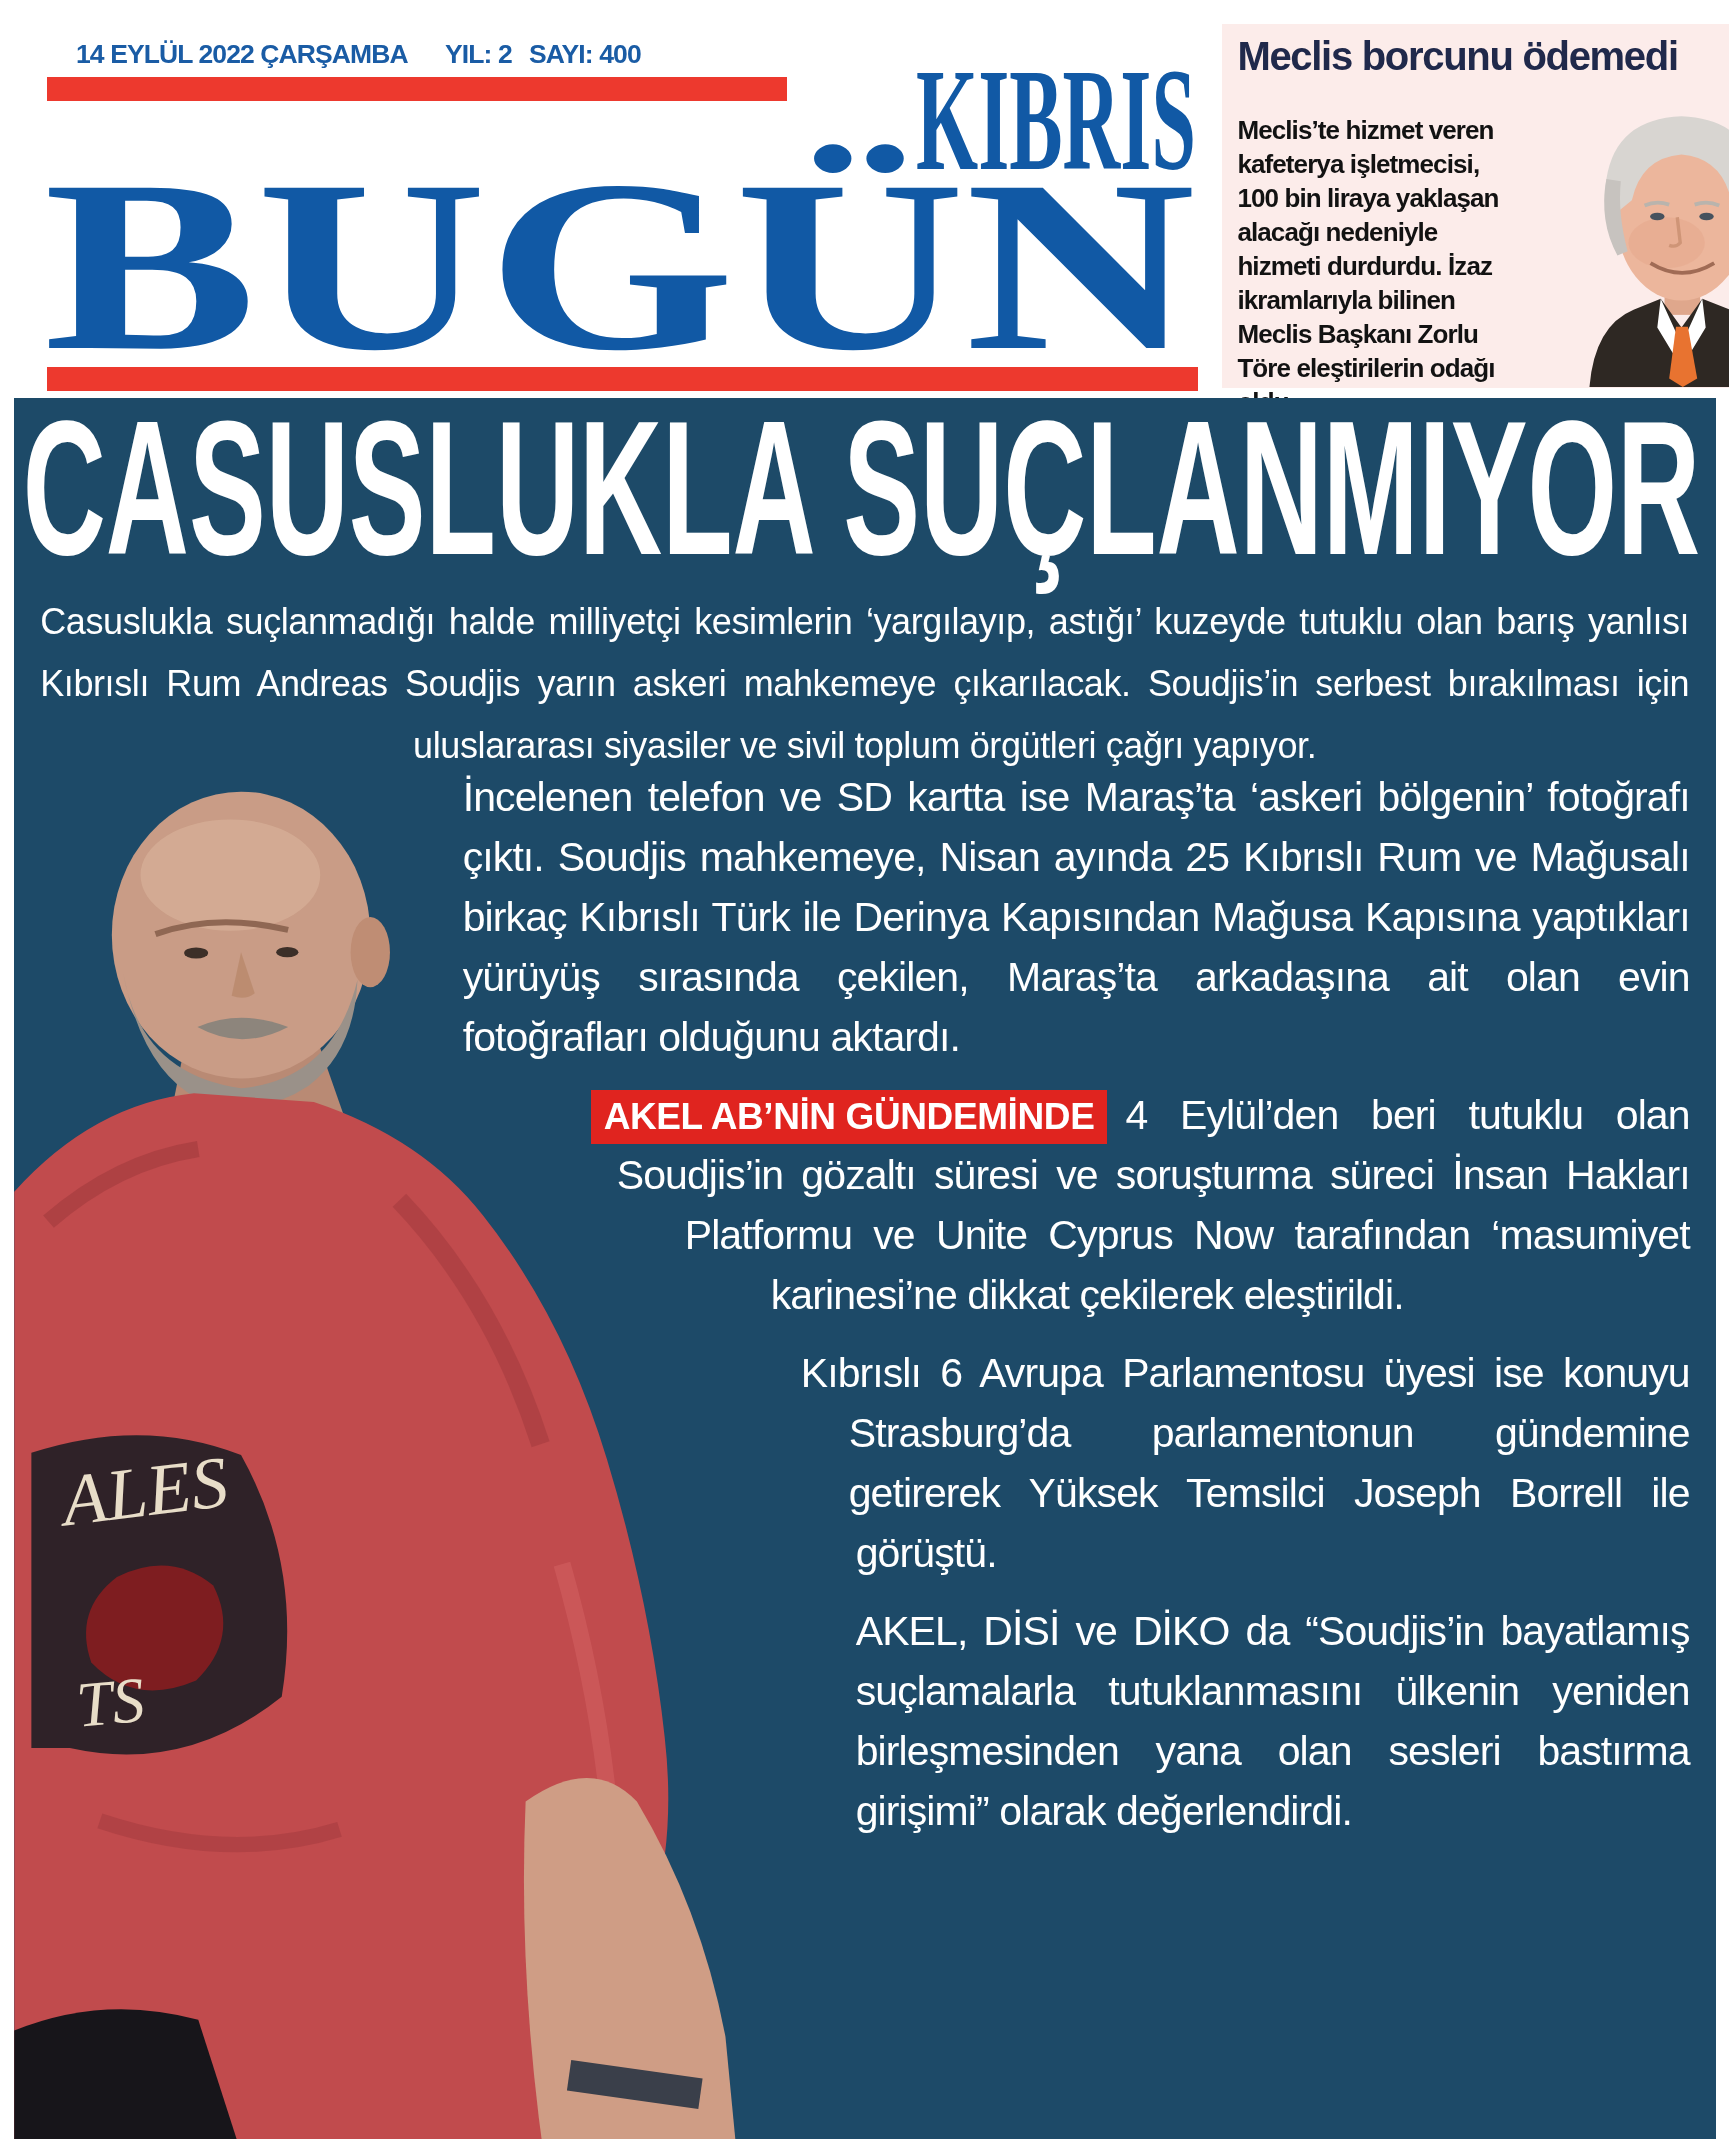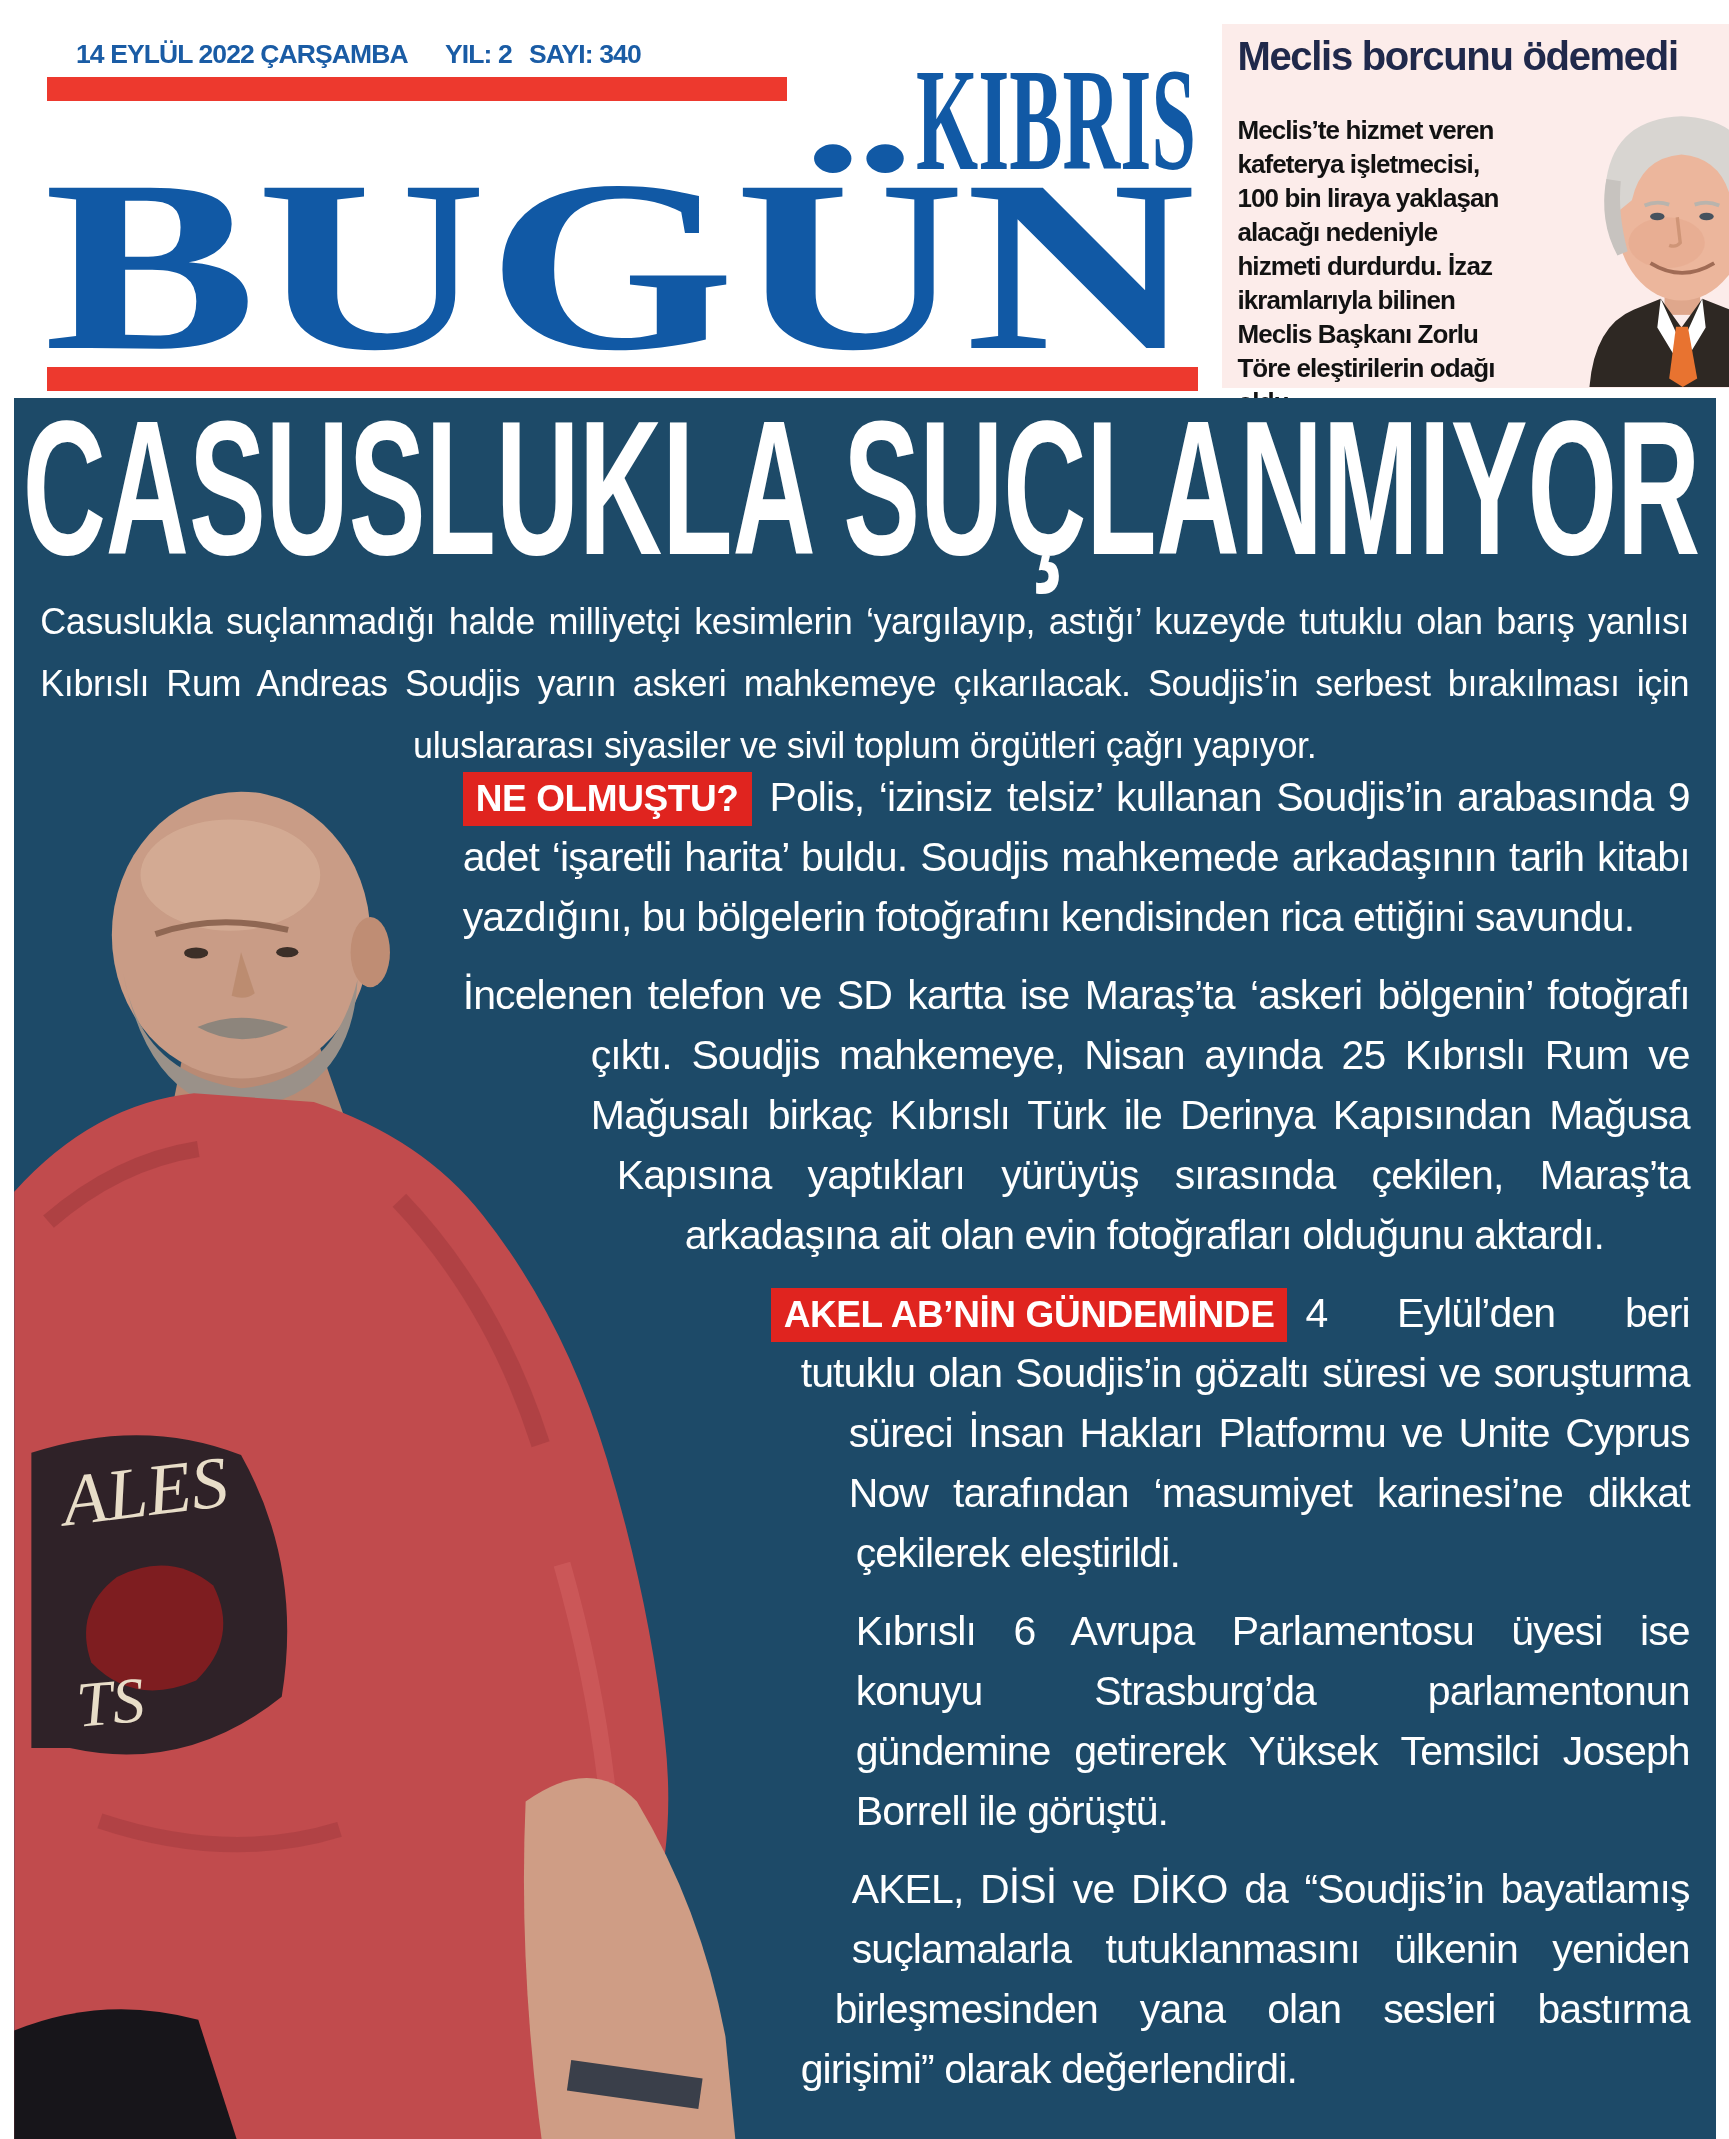--- a/index.html
+++ b/index.html
@@ -45,21 +45,21 @@
              font-size:37px;line-height:1.0;padding:7.7px 13px 9.4px 13px;margin-right:18px;
              letter-spacing:-0.4px;white-space:nowrap;}
 </style>
 </head>
 <body>
 
 <div id="page">
 
   <span class="date-item" id="date">14 EYLÜL 2022 ÇARŞAMBA</span>
   <span class="date-item" id="yil">YIL: 2</span>
-  <span class="date-item" id="sayi">SAYI: 340</span>
+  <span class="date-item" id="sayi">SAYI: 400</span>
   <div class="red-rule" id="rule-top"></div>
 
   <svg id="kibris-svg" viewBox="0 0 650 310" preserveAspectRatio="none">
     <text x="0" y="292" font-size="335" textLength="645" lengthAdjust="spacingAndGlyphs">KIBRIS</text>
   </svg>
 
   <svg id="logo-svg" viewBox="0 0 2700 420" preserveAspectRatio="none">
     <text x="2" y="402" font-size="400" textLength="2690" lengthAdjust="spacingAndGlyphs">BUGÜN</text>
   </svg>
 
@@ -136,21 +136,20 @@
       <div class="spacer" style="height:60px;width:757px"></div>
       <div class="spacer" style="height:60px;width:787px"></div>
       <div class="spacer" style="height:120px;width:835px"></div>
       <div class="spacer" style="height:240px;width:842px"></div>
       <div class="spacer" style="height:60px;width:821px"></div>
       <div class="spacer" style="height:120px;width:838px"></div>
       <div class="spacer" style="height:62px;width:821px"></div>
       <div class="spacer" style="height:62px;width:787px"></div>
       <div class="spacer" style="height:128px;width:751px"></div>
 
-      <p><span class="red-label">NE OLMUŞTU?</span><span>Polis, ‘izinsiz telsiz’ kullanan Soudjis’in arabasında 9 adet ‘işaretli harita’ buldu. Soudjis mahkemede arkadaşının tarih kitabı yazdığını, bu bölgelerin fotoğrafını kendisinden rica ettiğini savundu.</span></p>
       <p><span>İncelenen telefon ve SD kartta ise Maraş’ta ‘askeri bölgenin’ fotoğrafı çıktı. Soudjis mahkemeye, Nisan ayında 25 Kıbrıslı Rum ve Mağusalı birkaç Kıbrıslı Türk ile Derinya Kapısından Mağusa Kapısına yaptıkları yürüyüş sırasında çekilen, Maraş’ta arkadaşına ait olan evin fotoğrafları olduğunu aktardı.</span></p>
       <p><span class="red-label">AKEL AB’NİN GÜNDEMİNDE</span><span>4 Eylül’den beri tutuklu olan Soudjis’in gözaltı süresi ve soruşturma süreci İnsan Hakları Platformu ve Unite Cyprus Now tarafından ‘masumiyet karinesi’ne dikkat çekilerek eleştirildi.</span></p>
       <p><span>Kıbrıslı 6 Avrupa Parlamentosu üyesi ise konuyu Strasburg’da parlamentonun gündemine getirerek Yüksek Temsilci Joseph Borrell ile görüştü.</span></p>
       <p><span>AKEL, DİSİ ve DİKO da “Soudjis’in bayatlamış suçlamalarla tutuklanmasını ülkenin yeniden birleşmesinden yana olan sesleri bastırma girişimi” olarak değerlendirdi.</span></p>
     </div>
   </div>
 
 </div>
 
 

